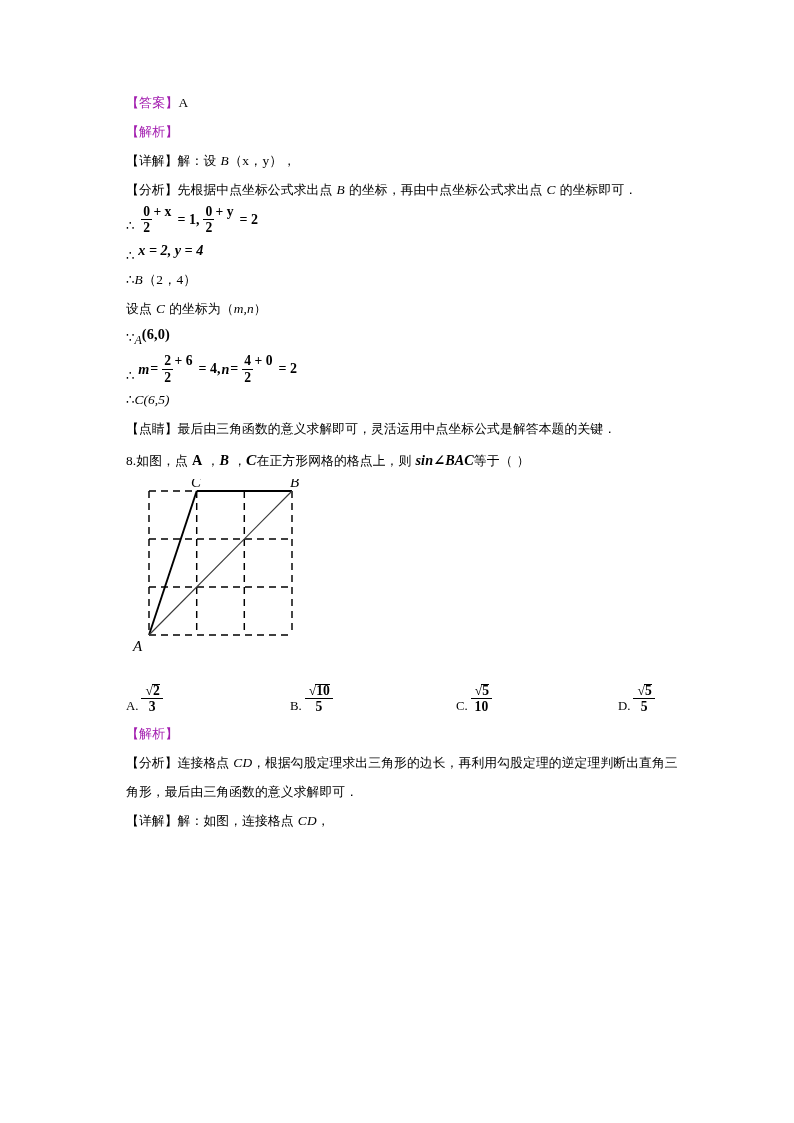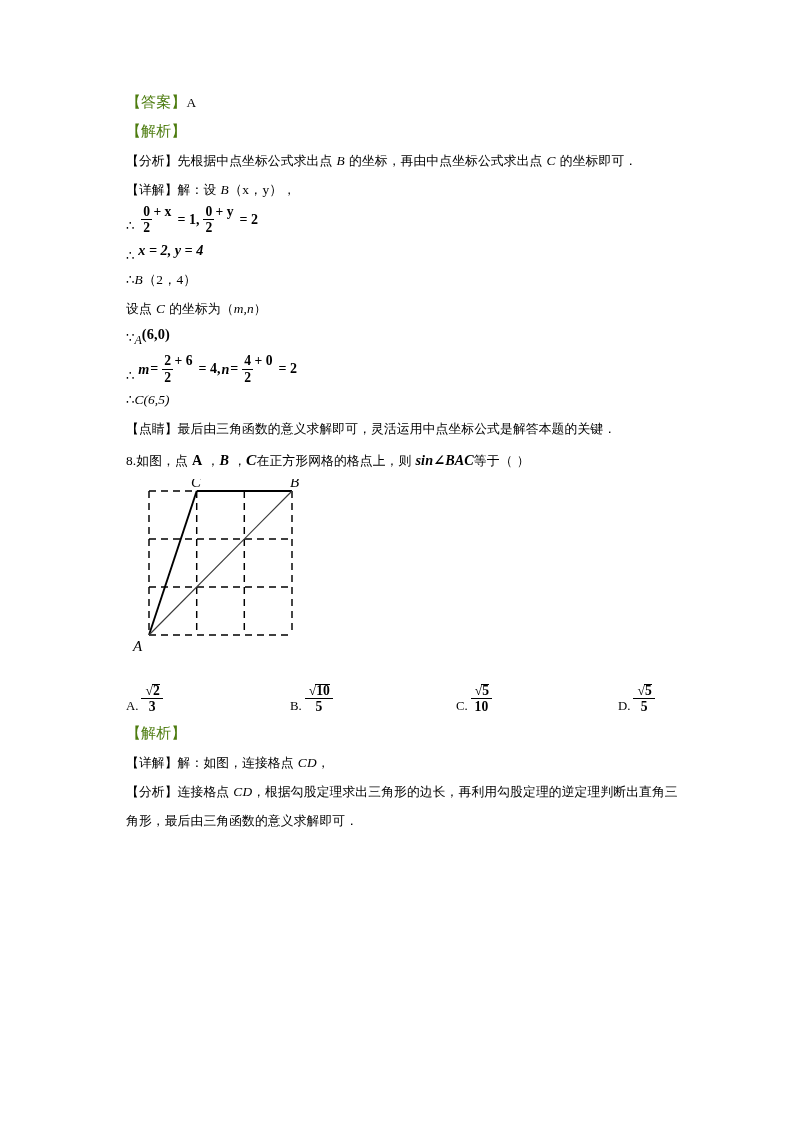--- a/index.html
+++ b/index.html
@@ -31,23 +31,23 @@
   
   .line {
     font-size: 13.2px;
     line-height: 29px;
     white-space: nowrap;
     letter-spacing: 0.1px;
   }
   .line.wrap { white-space: normal; }
 
   .tag {
-    color: #4d7c0f;
+    color: #a21caf;
     font-family: "DejaVu Sans", "Liberation Sans", sans-serif;
-    font-size: 15px;
+    font-size: 13px;
   }
   .cn {
     font-family: "DejaVu Sans", "Liberation Sans", sans-serif;
     font-size: 12.8px;
   }
   .mi {
     font-style: italic;
     font-family: "Liberation Serif", "DejaVu Serif", serif;
     font-size: 13.4px;
   }
@@ -200,25 +200,25 @@
 
     <div class="line">
       <span class="tag">【答案】</span><span class="rm">A</span>
     </div>
 
     <div class="line">
       <span class="tag">【解析】</span>
     </div>
 
     <div class="line">
+      <span class="cn">【详解】</span><span class="cn">解：设 </span><span class="mi">B</span><span class="rm">（x，y）</span><span class="cn">，</span>
+    </div>
+
+    <div class="line">
       <span class="cn">【分析】</span><span class="cn">先根据中点坐标公式求出点 </span><span class="mi">B</span><span class="cn"> 的坐标，再由中点坐标公式求出点 </span><span class="mi">C</span><span class="cn"> 的坐标即可．</span>
-    </div>
-
-    <div class="line">
-      <span class="cn">【详解】</span><span class="cn">解：设 </span><span class="mi">B</span><span class="rm">（x，y）</span><span class="cn">，</span>
     </div>
 
 
     <div class="mathrow">
       <span class="lead">∴</span>
       <span class="frac">
         <span class="num">0 + x</span>
         <span class="den">2</span>
       </span>
       <span class="op">= 1,</span>
@@ -347,22 +347,22 @@
         </span>
       </div>
 
     </div>
 
 
     <div class="line">
       <span class="tag">【解析】</span>
     </div>
 
-    <div class="line">
-      <span class="cn">【详解】</span><span class="cn">解：如图，连接格点 </span><span class="mi">CD</span><span class="cn">，</span>
-    </div>
-
     <div class="line wrap">
       <span class="cn">【分析】</span><span class="cn">连接格点 </span><span class="mi">CD</span><span class="cn">，根据勾股定理求出三角形的边长，再利用勾股定理的逆定理判断出直角三角形，最后由三角函数的意义求解即可．</span>
     </div>
 
+    <div class="line">
+      <span class="cn">【详解】</span><span class="cn">解：如图，连接格点 </span><span class="mi">CD</span><span class="cn">，</span>
+    </div>
+
   </div>
 </div>
 
 </body></html>

